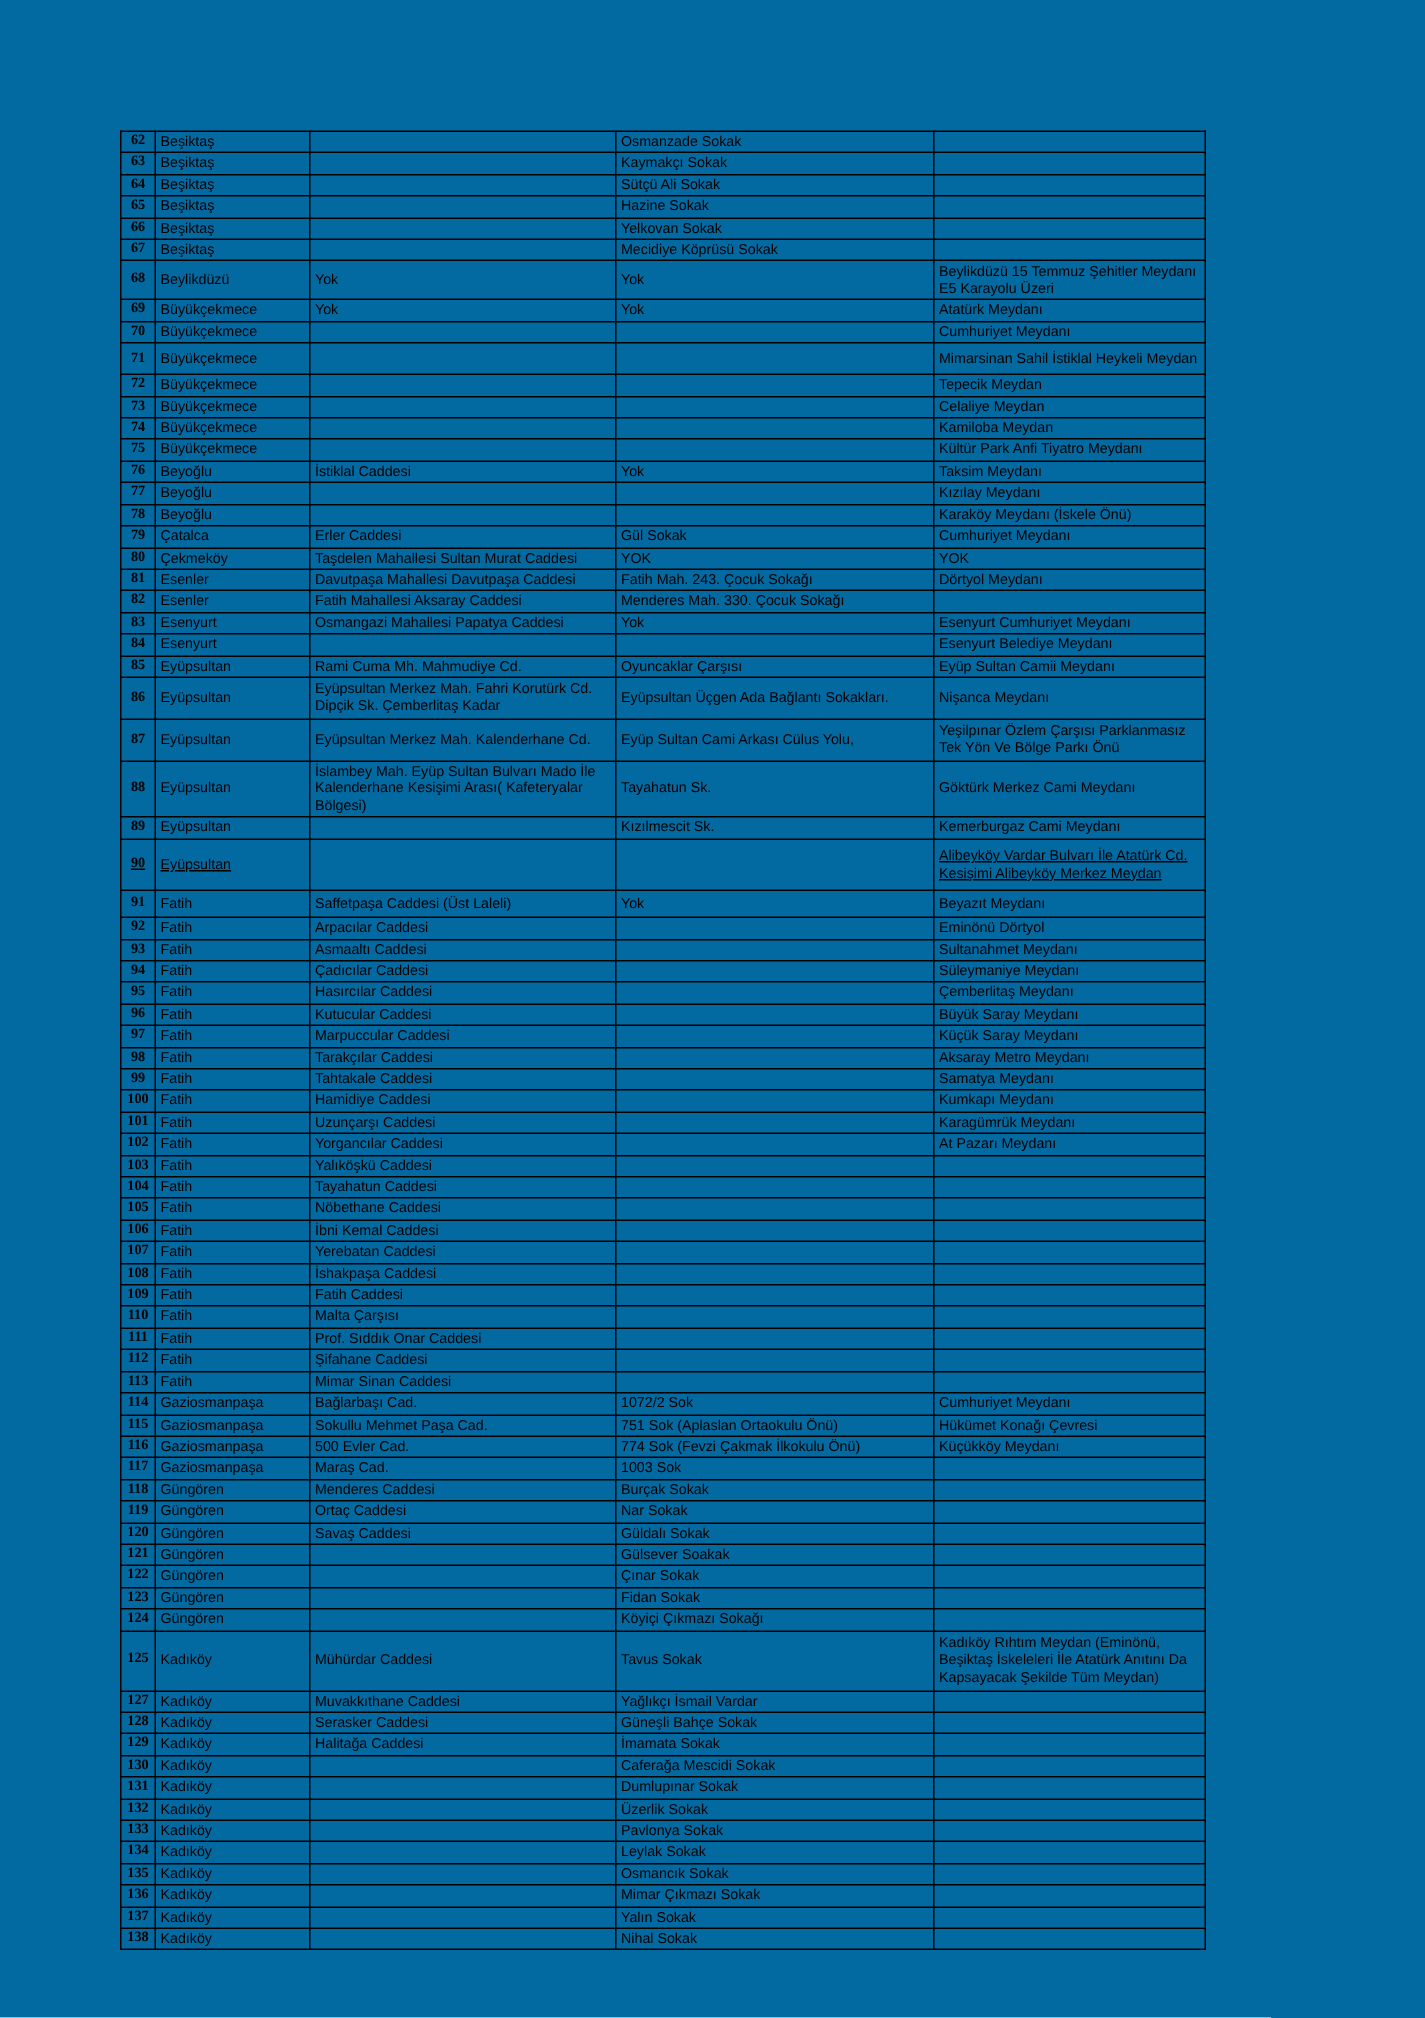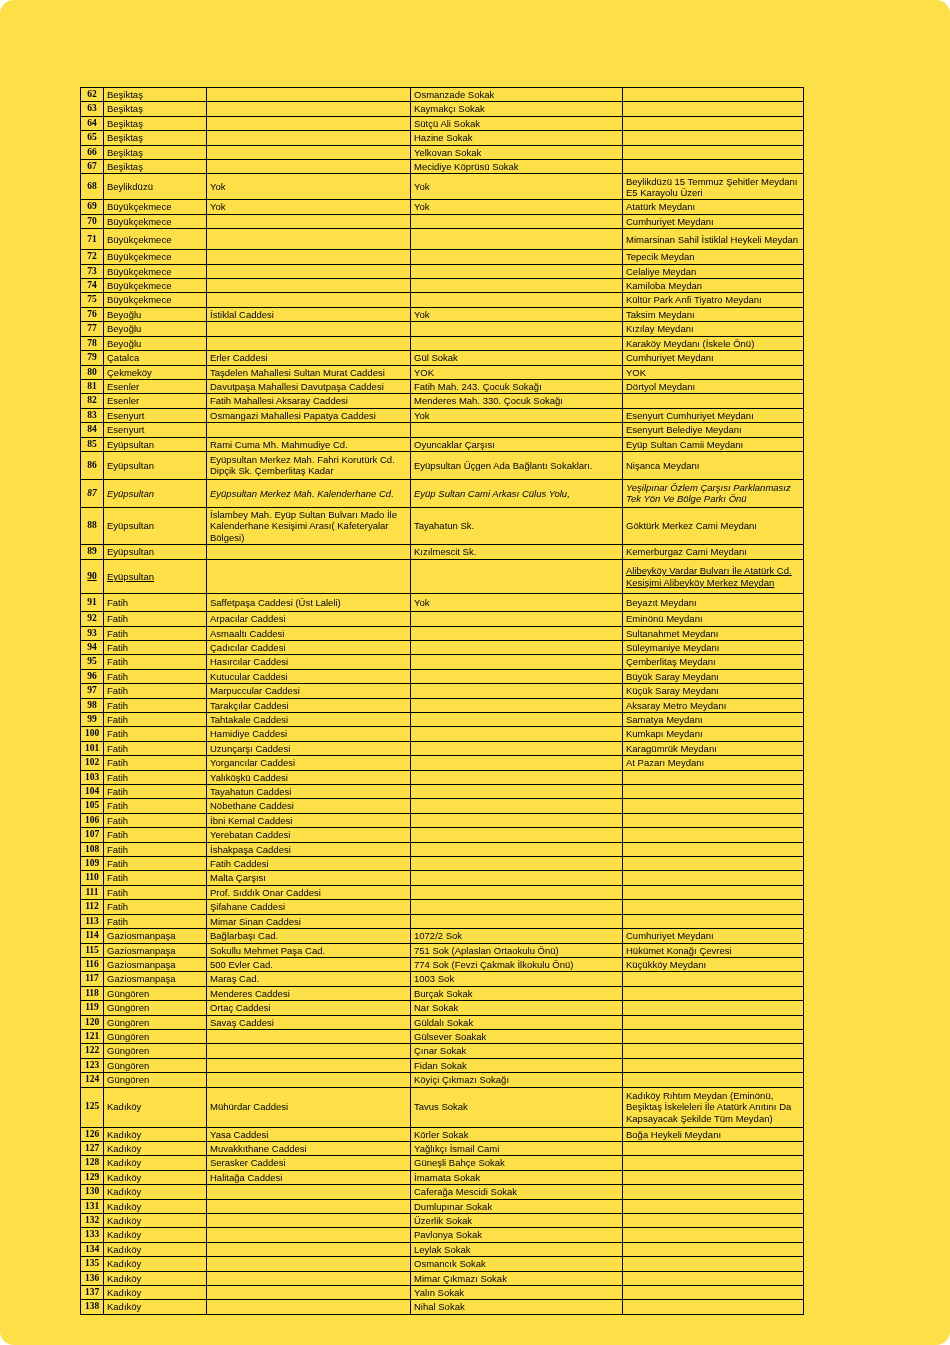--- a/index.html
+++ b/index.html
@@ -1,24 +1,23 @@
 <!DOCTYPE html>
 <html lang="tr"><head>
 <meta charset="utf-8">
 <style>
   html,body{margin:0;padding:0;background:#ffffff;}
   .page{
     position:relative;
     width:950px;
     height:1345px;
-    background:#fde047;
+    background:#0369a1;
     overflow:hidden;
     font-family:"Liberation Sans", sans-serif;
     color:#000;
-    border-radius:14px;
   }
   table.meydan{
     position:absolute;
     left:80px;
     top:87px;
     width:723px;
     border-collapse:collapse;
     table-layout:fixed;
   }
   table.meydan td{
@@ -39,21 +38,21 @@
   }
   col.c-no{width:23px;}
   col.c-district{width:103px;}
   col.c-cadde{width:204px;}
   col.c-sokak{width:212px;}
   col.c-meydan{width:181px;}
   
   tr:nth-child(7){height:26px;margin-left:36px;}
   tr:nth-child(10){height:21px;}
   tr:nth-child(25){height:28px;}
-  tr:nth-child(26){height:28px;font-style:italic;}
+  tr:nth-child(26){height:28px;}
   tr:nth-child(27){height:32px;}
   tr:nth-child(28){height:15px;}
   tr:nth-child(29){height:34px;text-decoration:underline;}
   tr:nth-child(30){height:18px;margin-top:24px;}
   tr:nth-child(64){height:40px;}
 </style>
 </head>
 <body>
 
 <div class="page">
@@ -274,21 +273,21 @@
     <td>Fatih</td>
     <td>Saffetpaşa Caddesi (Üst Laleli)</td>
     <td>Yok</td>
     <td>Beyazıt Meydanı</td>
   </tr>
         <tr>
     <td class="num">92</td>
     <td>Fatih</td>
     <td>Arpacılar Caddesi</td>
     <td></td>
-    <td>Eminönü Meydanı</td>
+    <td>Eminönü Dörtyol</td>
   </tr>
         <tr>
     <td class="num">93</td>
     <td>Fatih</td>
     <td>Asmaaltı Caddesi</td>
     <td></td>
     <td>Sultanahmet Meydanı</td>
   </tr>
         <tr>
     <td class="num">94</td>
@@ -508,31 +507,24 @@
     <td></td>
   </tr>
         <tr>
     <td class="num">125</td>
     <td>Kadıköy</td>
     <td>Mühürdar Caddesi</td>
     <td>Tavus Sokak</td>
     <td>Kadıköy Rıhtım Meydan (Eminönü, Beşiktaş İskeleleri İle Atatürk Anıtını Da Kapsayacak Şekilde Tüm Meydan)</td>
   </tr>
         <tr>
-    <td class="num">126</td>
-    <td>Kadıköy</td>
-    <td>Yasa Caddesi</td>
-    <td>Körler Sokak</td>
-    <td>Boğa Heykeli Meydanı</td>
-  </tr>
-        <tr>
     <td class="num">127</td>
     <td>Kadıköy</td>
     <td>Muvakkıthane Caddesi</td>
-    <td>Yağlıkçı İsmail Cami</td>
+    <td>Yağlıkçı İsmail Vardar</td>
     <td></td>
   </tr>
         <tr>
     <td class="num">128</td>
     <td>Kadıköy</td>
     <td>Serasker Caddesi</td>
     <td>Güneşli Bahçe Sokak</td>
     <td></td>
   </tr>
         <tr>

